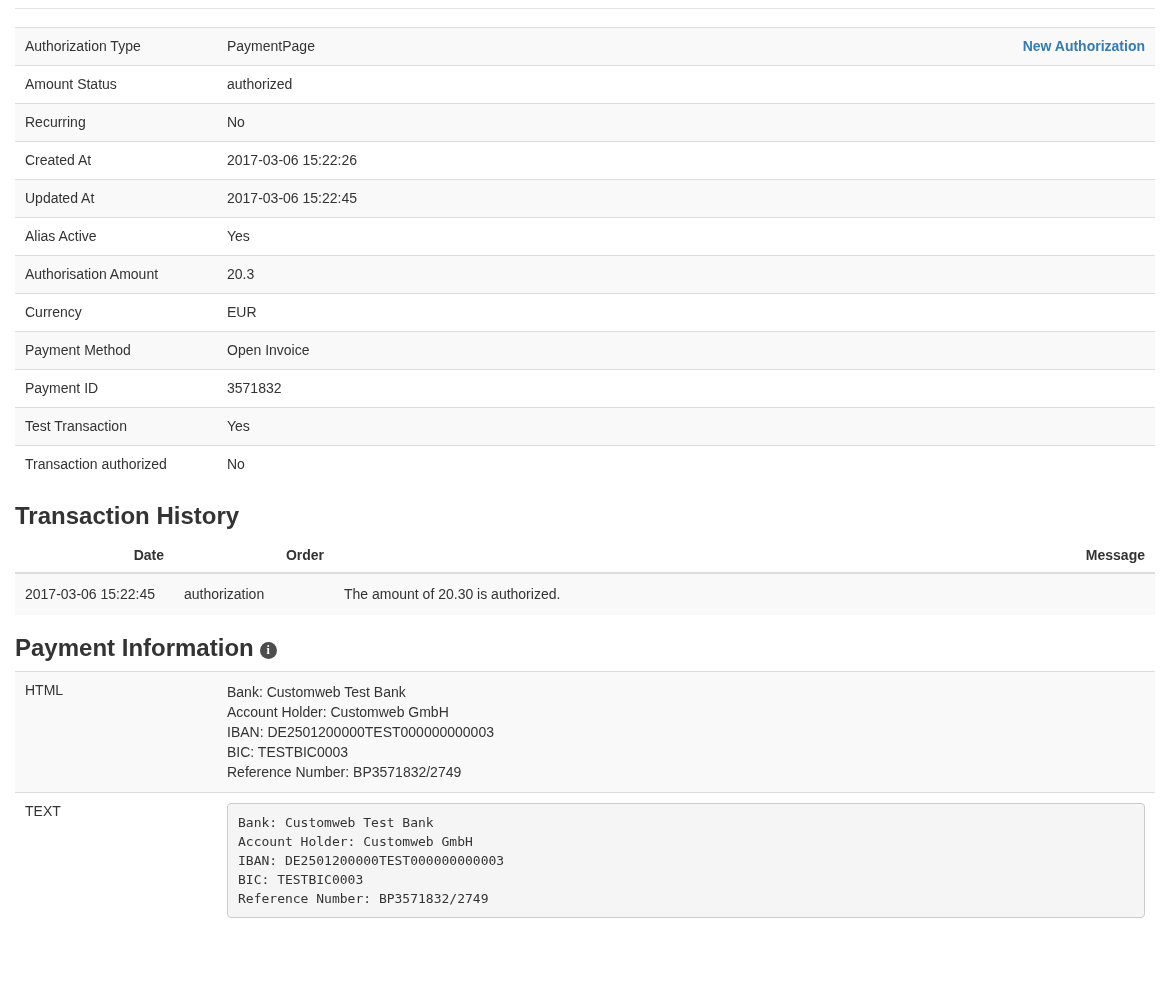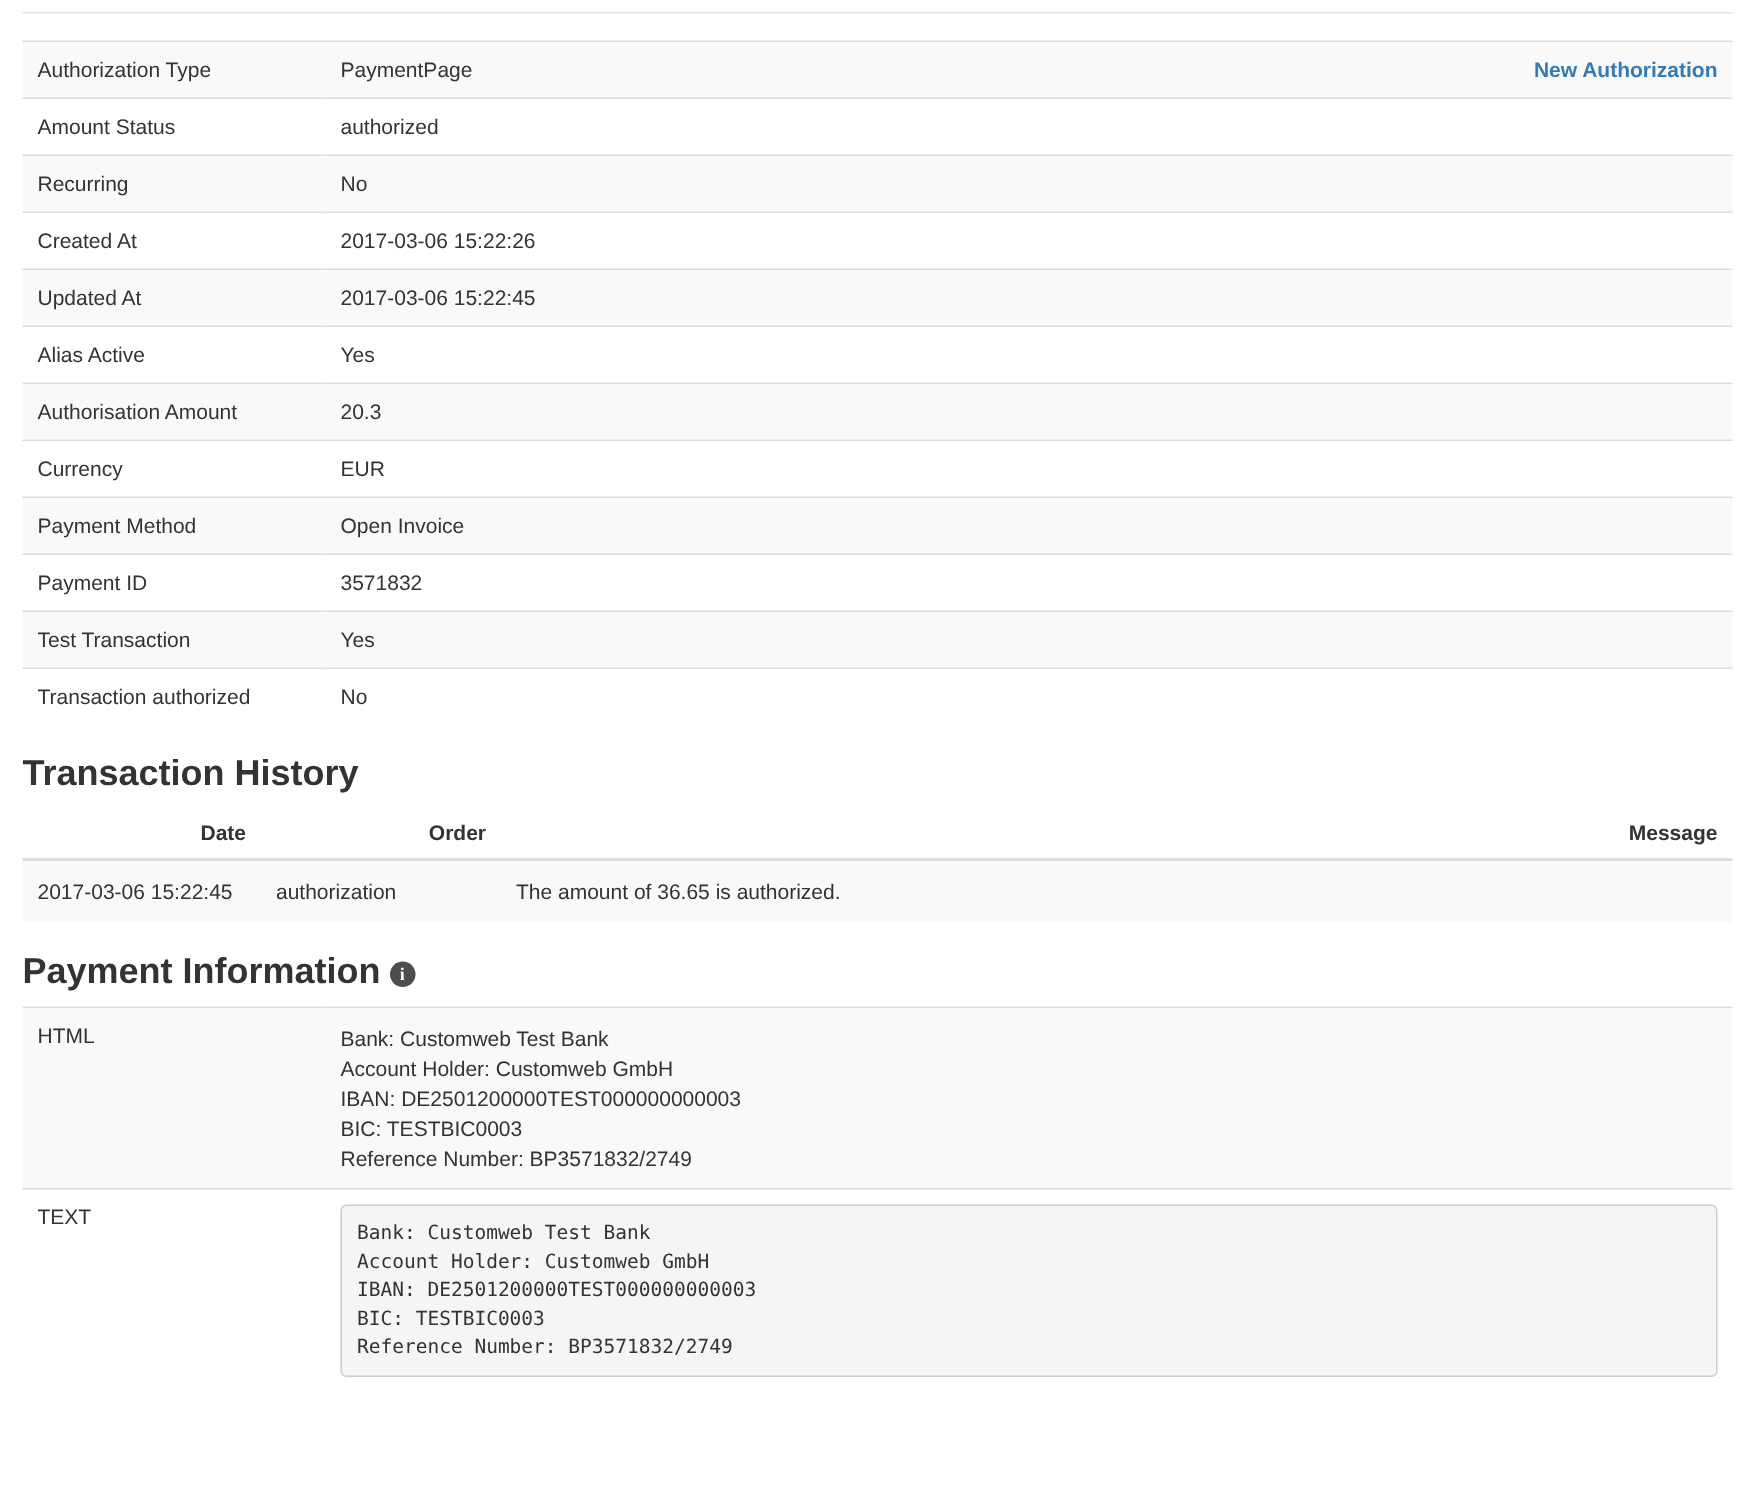--- a/index.html
+++ b/index.html
@@ -183,21 +183,21 @@
       <tr>
         <th>Date</th>
         <th>Order</th>
         <th>Message</th>
       </tr>
     </thead>
     <tbody>
       <tr>
         <td>2017-03-06 15:22:45</td>
         <td>authorization</td>
-        <td>The amount of 36.65 is authorized.</td>
+        <td>The amount of 20.30 is authorized.</td>
       </tr>
     </tbody>
   </table>
 
   <h3 class="section-title">
     <span>Payment Information</span><span class="info-icon">i</span>
   </h3>
 
   <table class="kv-table" style="margin-top:0;">
     <colgroup>

